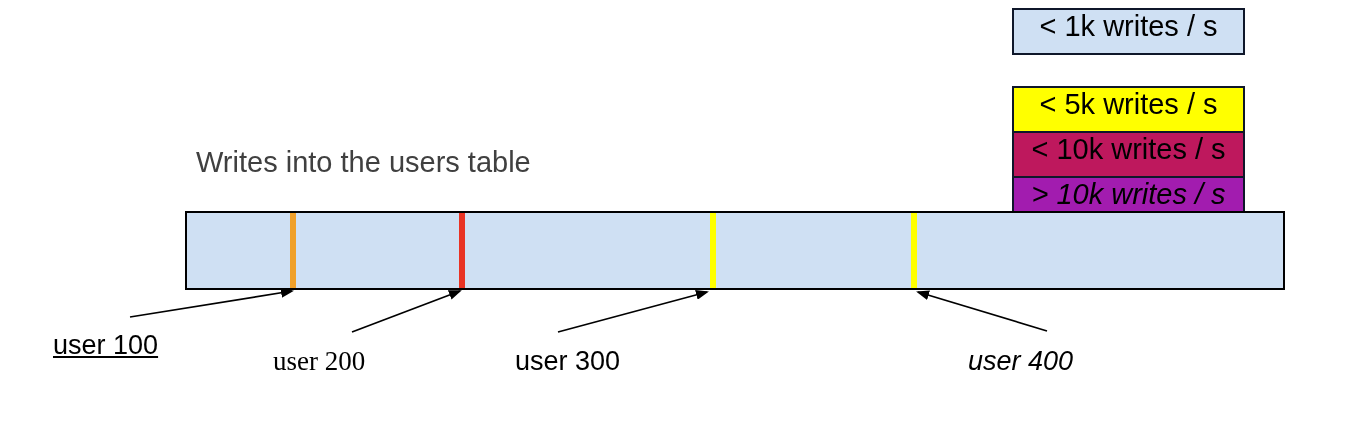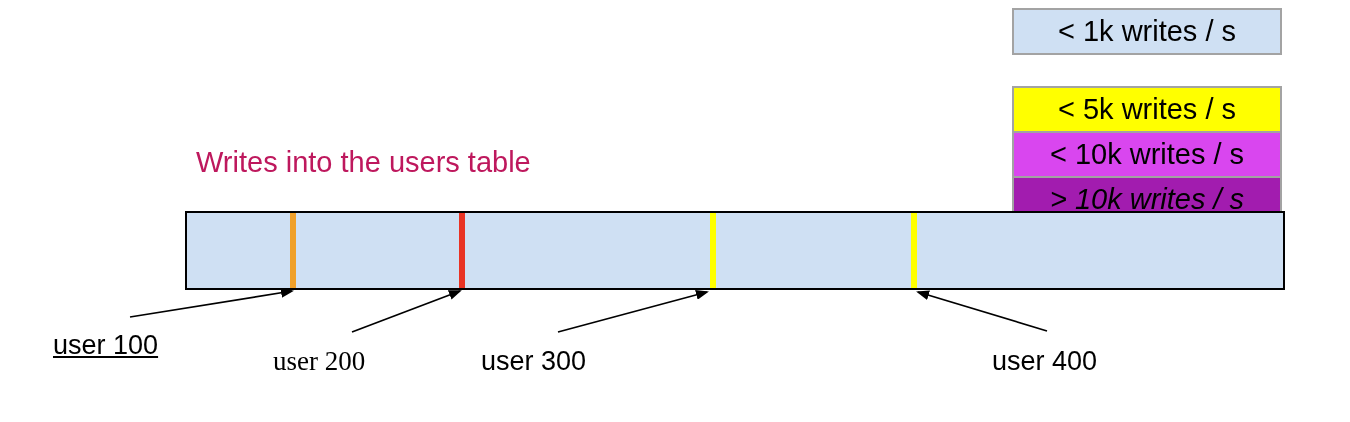--- a/index.html
+++ b/index.html
@@ -14,37 +14,36 @@
     height: 422px;
     background: #ffffff;
     overflow: hidden;
   }
   .diagram-title {
     position: absolute;
     left: 196px;
     top: 148px;
     font-size: 29px;
     line-height: 1;
-    color: #be185d;
+    color: #404040;
     white-space: nowrap;
   }
   .legend {
     position: absolute;
     left: 1012px;
     top: 8px;
     width: 233px;
   }
   .legend-row {
     box-sizing: border-box;
-    width: 270px;
+    width: 233px;
     height: 47px;
-    border: 2px solid #a3a3a3;
+    border: 2px solid #0f172a;
     margin-top: -2px;
     display: flex;
-    align-items: center;
     justify-content: center;
     font-size: 29px;
     color: #000000;
     white-space: nowrap;
   }
   .legend-row:first-child { margin-top: 0; }
   .bar {
     position: absolute;
     box-sizing: border-box;
     border: 2px solid #000000;
@@ -74,21 +73,21 @@
 
 <div class="canvas">
 
   <div class="legend">
     <div class="legend-row" style="background: rgb(207, 224, 243);">
       <span>&lt; 1k writes / s</span>
     </div>
     <div class="legend-row" style="background: rgb(255, 255, 0); margin-top: 31px;">
       <span>&lt; 5k writes / s</span>
     </div>
-    <div class="legend-row" style="background: #d946ef;">
+    <div class="legend-row" style="background: #be185d;">
       <span>&lt; 10k writes / s</span>
     </div>
     <div class="legend-row" style="background: #a21caf; font-style: italic;">
       <span>&gt; 10k writes / s</span>
     </div>
   </div>
 
   <div class="diagram-title">Writes into the users table</div>
 
   <div class="bar" style="left: 185px; top: 211px; width: 1100px; height: 79px; background: rgb(207, 224, 243); border-color: rgb(0, 0, 0);">
@@ -105,16 +104,16 @@
       </marker>
     </defs>
     <line class="arrow-line" stroke="#000000" stroke-width="1.7" marker-end="url(#arrowhead)" x1="130" y1="317" x2="292" y2="291"></line>
     <line class="arrow-line" stroke="#000000" stroke-width="1.7" marker-end="url(#arrowhead)" x1="352" y1="332" x2="460" y2="291"></line>
     <line class="arrow-line" stroke="#000000" stroke-width="1.7" marker-end="url(#arrowhead)" x1="558" y1="332" x2="707" y2="292"></line>
     <line class="arrow-line" stroke="#000000" stroke-width="1.7" marker-end="url(#arrowhead)" x1="1047" y1="331" x2="918" y2="292"></line>
   </svg>
 
   <div class="user-label" style="left: 53px; top: 332px; text-decoration: underline;">user 100</div>
   <div class="user-label" style="left: 273px; top: 348px; font-family: Liberation Serif, serif;">user 200</div>
-  <div class="user-label" style="left: 481px; top: 348px;">user 300</div>
-  <div class="user-label" style="left: 992px; top: 348px;">user 400</div>
+  <div class="user-label" style="left: 515px; top: 348px;">user 300</div>
+  <div class="user-label" style="left: 968px; top: 348px; font-style: italic;">user 400</div>
 
 </div>
 
 </body></html>

